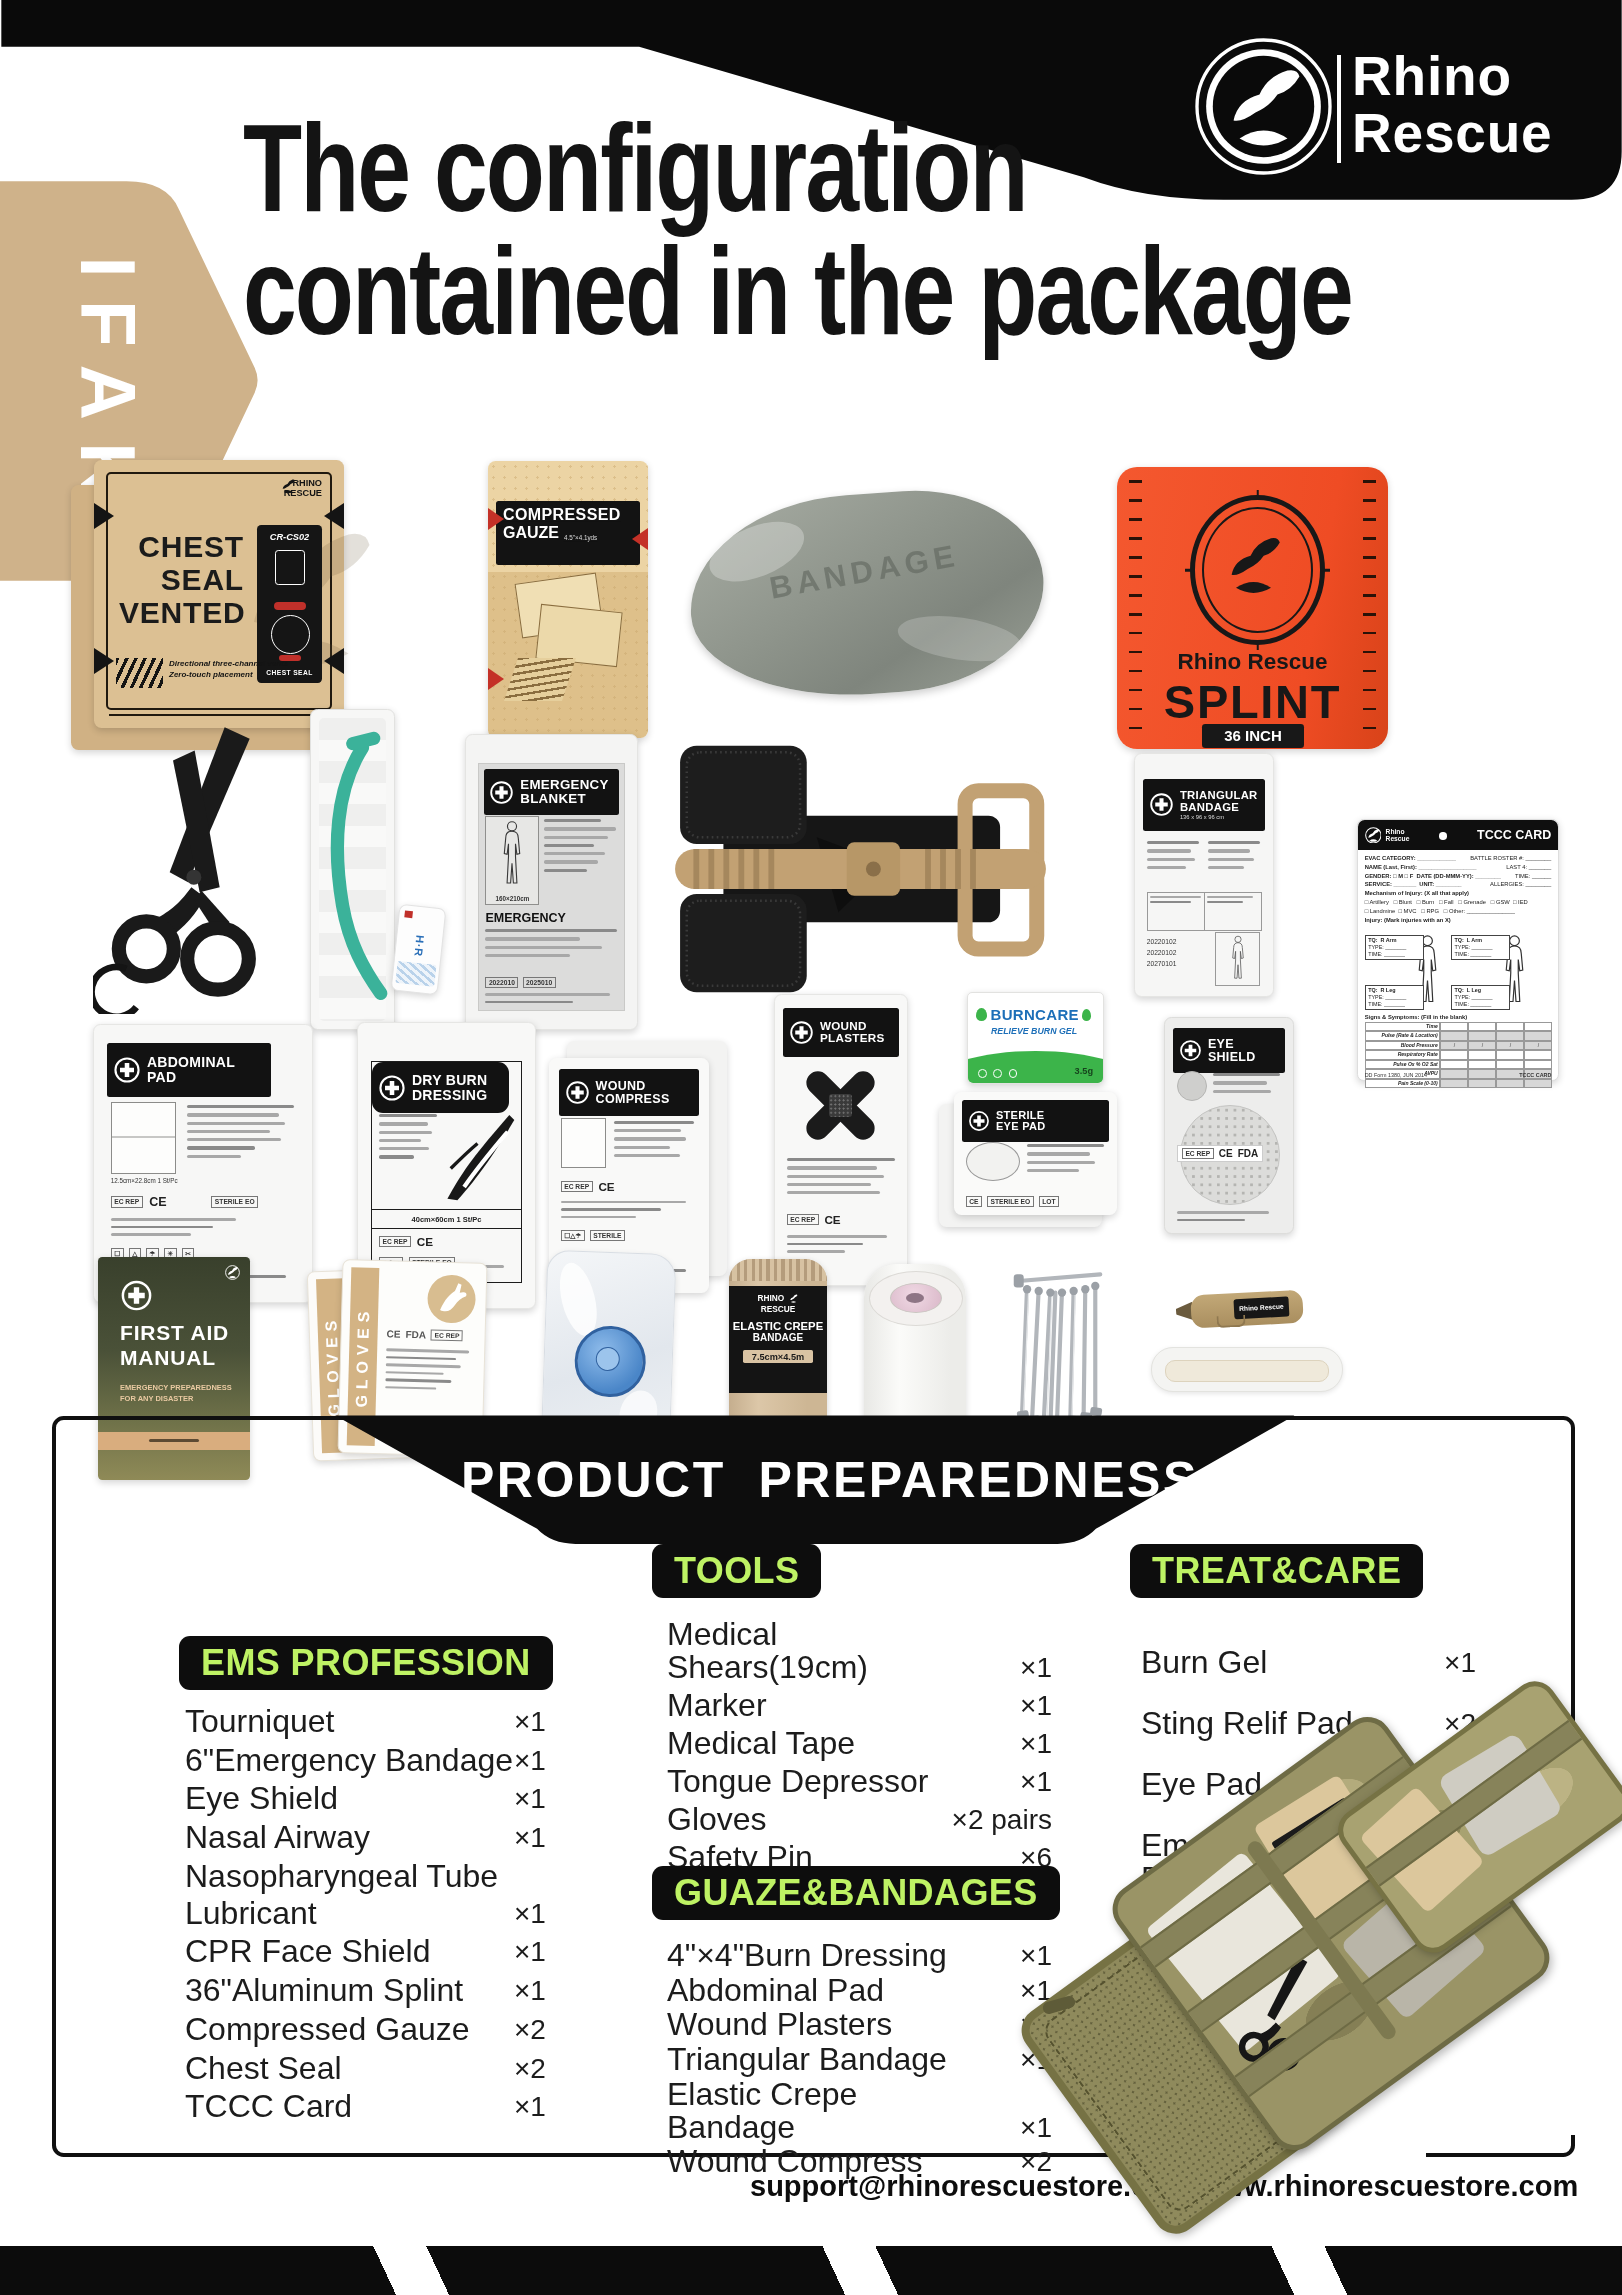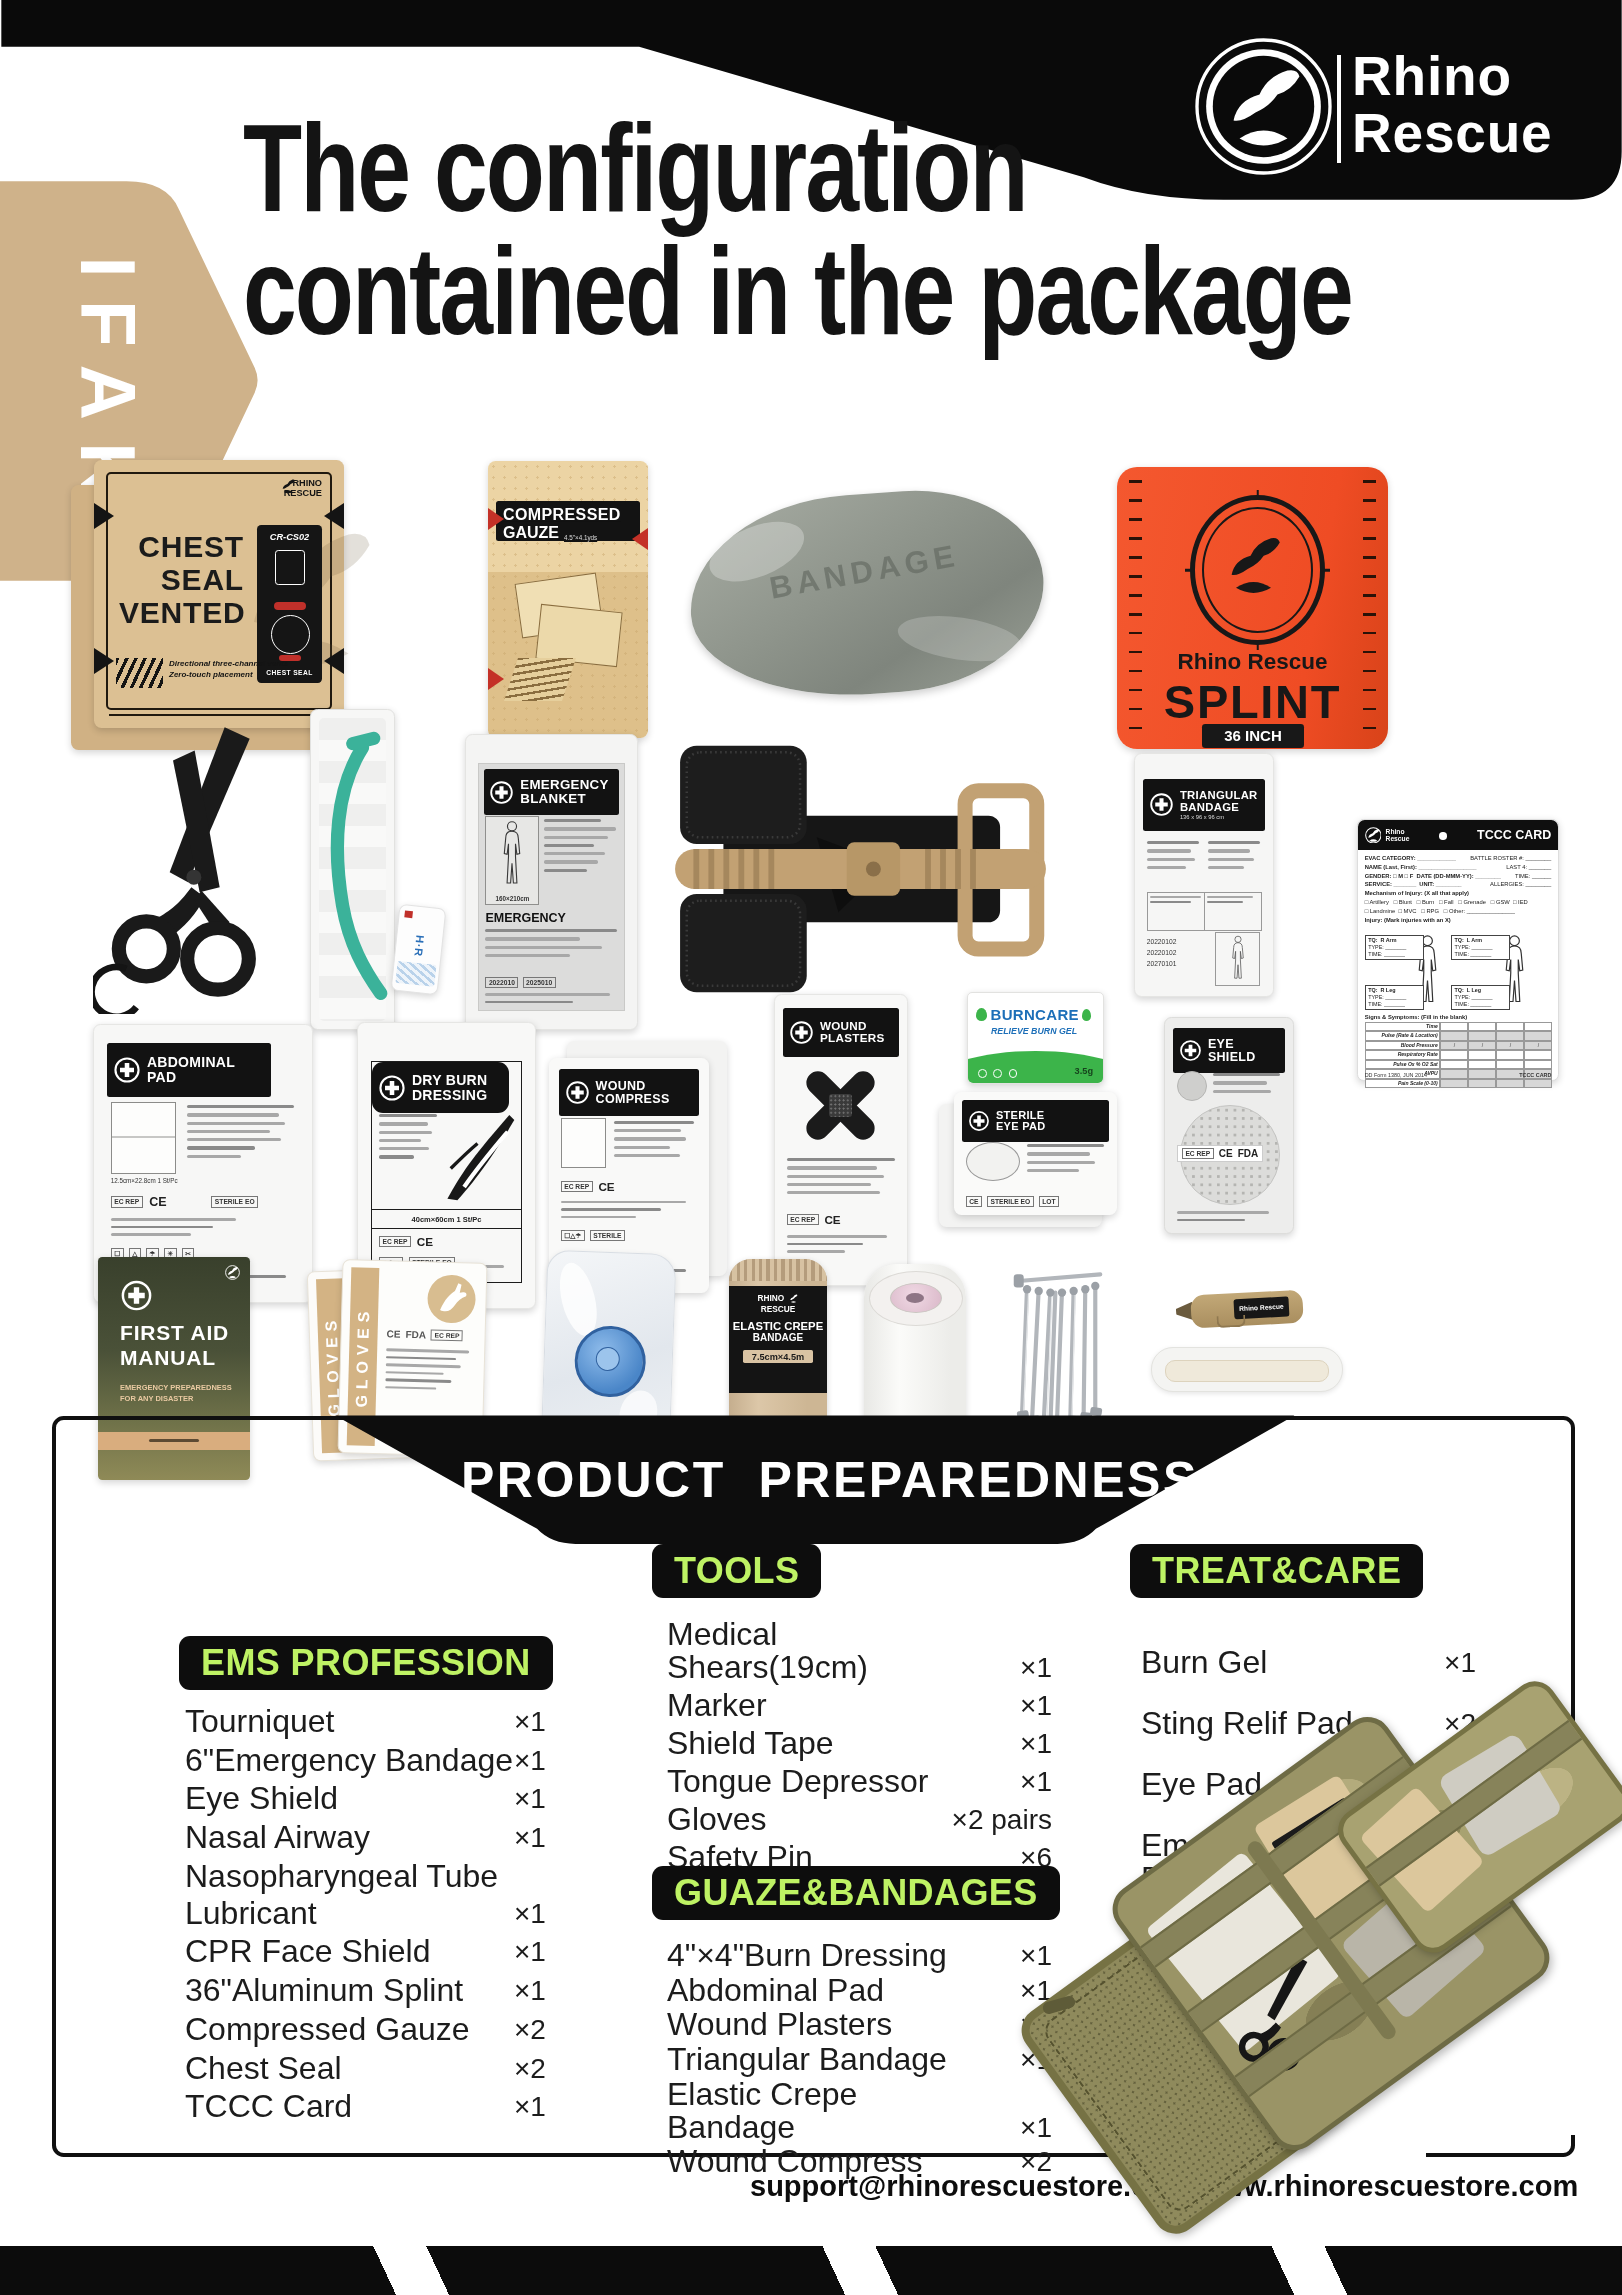--- a/index.html
+++ b/index.html
@@ -144,21 +144,21 @@
       <div class="abs" style="left:22px;top:198px;width:47px;height:30px;background:repeating-linear-gradient(115deg,#141414 0 3.3px,transparent 3.3px 8.3px);"></div>
       <div class="abs" style="left:75px;top:198px;font-size:8px;font-weight:700;line-height:11px;color:#141414;font-style:italic;">
         <div>Directional three-channel vents</div>
         <div>Zero-touch placement</div>
       </div>
     </div>
   </div>
 
   <div class="pk" style="left:488px;top:461px;width:160px;height:277px;background:linear-gradient(180deg,#ecd4a4 0 40%,#dec08a 40%);">
     <div class="abs" style="left:0;top:0;width:100%;height:100%;border-radius:7.5px;background-image:radial-gradient(#caa76c 1.2px,transparent 1.3px);background-size:11px 11px;opacity:.45;"></div>
-    <div class="abs" style="left:8.3px;top:40px;right:8.3px;height:40px;background:#131313;border-radius:2.5px;padding:5px 6.7px;box-sizing:border-box;text-decoration:underline;">
+    <div class="abs" style="left:8.3px;top:40px;right:8.3px;height:64px;background:#131313;border-radius:2.5px;padding:5px 6.7px;box-sizing:border-box;text-decoration:underline;">
       <div style="color:#fff;font-weight:700;font-size:16px;line-height:18.3px;letter-spacing:0.4px;">COMPRESSED</div>
       <div style="display:flex;align-items:flex-end;gap:5px;">
         <span style="color:#fff;font-weight:700;font-size:16px;line-height:18.3px;">GAUZE</span>
         <span style="color:#ddd;font-size:6.3px;line-height:8.3px;">4.5"×4.1yds</span>
       </div>
     </div>
     <div class="abs" style="left:0;top:47px;width:0;height:0;border:11px solid transparent;border-left:16.7px solid #c43127;"></div>
     <div class="abs" style="right:0;top:67px;width:0;height:0;border:11px solid transparent;border-right:16.7px solid #c43127;"></div>
     <div class="abs" style="left:0;top:207px;width:0;height:0;border:11px solid transparent;border-left:16.7px solid #c43127;"></div>
     <div class="abs" style="left:30px;top:117px;width:80px;height:53px;border:1.7px solid #8a6d3f;background:#f0dfb4;transform:rotate(-8deg);"></div>
@@ -863,21 +863,21 @@
   <div class="list list-tools" style="left:667px;top:1618px;">
     <div class="row">
         <span class="lbl">Medical Shears(19cm)</span>
         <span class="qty">×1</span>
       </div>
     <div class="row">
         <span class="lbl">Marker</span>
         <span class="qty">×1</span>
       </div>
     <div class="row">
-        <span class="lbl">Shield Tape</span>
+        <span class="lbl">Medical Tape</span>
         <span class="qty">×1</span>
       </div>
     <div class="row">
         <span class="lbl">Tongue Depressor</span>
         <span class="qty">×1</span>
       </div>
     <div class="row">
         <span class="lbl">Gloves</span>
         <span class="qty">×2 pairs</span>
       </div>

